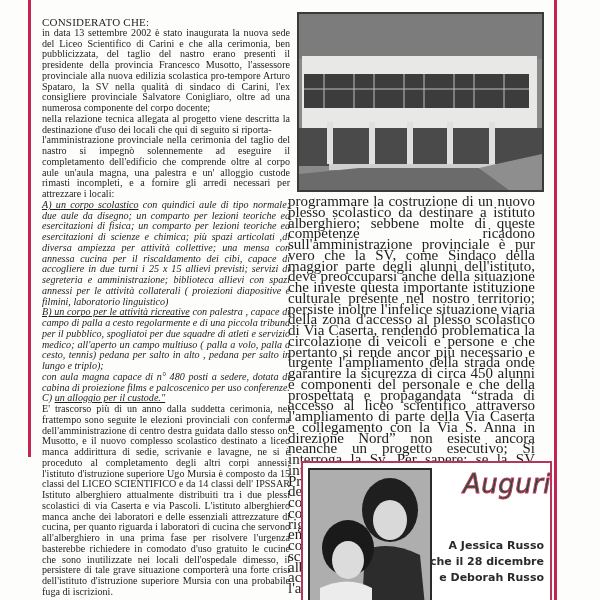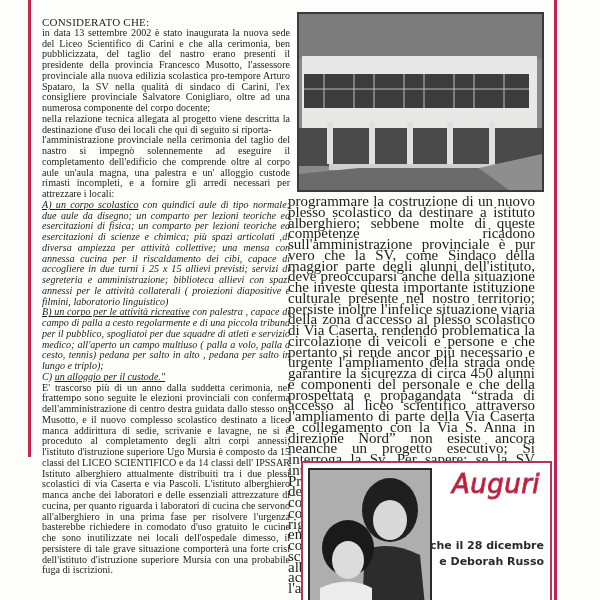--- a/index.html
+++ b/index.html
@@ -38,23 +38,23 @@
   .auguri-box {
     position:absolute; left:301px; top:461px; width:251px; height:150px;
     border:2px solid #b8345a; box-sizing:border-box; background:#fff;
   }
   .photo-girls {
     position:absolute; left:5px; top:5px; width:124px; height:140px;
     border:2px solid #2a2a2a; box-sizing:border-box; overflow:hidden;
     background:#9a9a9a;
   }
   .auguri-title {
-    position:absolute; left:138px; top:6px; width:110px;
+    position:absolute; left:149px; top:6px; width:110px;
     font-family:"DejaVu Sans", sans-serif; font-style:italic; font-size:26px;
-    color:#b91c1c; -webkit-text-stroke:1px #c23a64; letter-spacing:0.5px;
+    color:#14532d; -webkit-text-stroke:1px #c23a64; letter-spacing:0.5px;
     text-align:center;
   }
   .auguri-msg {
     position:absolute; right:6px; top:75px; width:118px; text-align:right;
     font-family:"DejaVu Sans", sans-serif; font-weight:bold; font-size:11px;
     line-height:16.2px; color:#2a2a2a;
   }
   .auguri-msg div { white-space:nowrap; }
 </style>
 </head>
@@ -63,20 +63,21 @@
 <div class="red-bar-left"></div>
 <div class="red-bar-right"></div>
 
 <div class="col-left">
   <p class="title">CONSIDERATO CHE:</p>
   <p>in data 13 settembre 2002  è stato inaugurata la nuova sede del Liceo Scientifico di Carini e che alla cerimonia, ben pubblicizzata, del taglio del nastro erano presenti il presidente della provincia Francesco Musotto, l'assessore provinciale alla nuova edilizia scolastica pro-tempore Arturo Spataro,  la SV nella qualità di  sindaco di Carini, l'ex consigliere provinciale Salvatore Conigliaro, oltre ad una numerosa componente del corpo docente;</p>
   <p>nella relazione tecnica allegata al progetto viene descritta la destinazione d'uso dei locali che qui di seguito si riporta-</p>
   <p>l'amministrazione provinciale nella cerimonia del taglio del nastro si impegnò solennemente ad eseguire il completamento dell'edificio che comprende oltre al corpo aule un'aula magna, una palestra e un' alloggio custode rimasti incompleti, e a fornire gli arredi necessari per attrezzare i locali:</p>
   <p class="it"><span class="u">A) un corpo scolastico</span><span> con quindici aule di tipo normale; due aule da disegno; un comparto per lezioni teoriche ed esercitazioni di fisica; un comparto per lezioni teoriche ed esercitazioni di scienze e chimica; più spazi articolati ,di diversa ampiezza per attività collettive; una mensa con annessa cucina per il riscaldamento dei cibi, capace di accogliere in due turni i 25 x 15 allievi previsti; servizi di segreteria e amministrazione;  biblioteca allievi con spazi annessi per le attività collaterali ( proiezioni diapositive e filmini, laboratorio linguistico)</span></p>
   <p class="it"><span class="u">B) un corpo per le attività ricreative</span><span>   con palestra , capace di campo di palla a cesto regolarmente e di una piccola tribuna per il pubblico, spogliatoi per due squadre di atleti e servizio medico; all'aperto un campo multiuso ( palla a volo, palla a cesto, tennis) pedana per salto in alto , pedana per salto in lungo e triplo);</span></p>
+  <p class="it">con aula magna capace di n° 480 posti  a sedere, dotata di cabina di proiezione films e palcoscenico per uso conferenze.</p>
   <p class="it"><span>C) </span><span class="u">un alloggio per il custode."</span></p>
   <p>E' trascorso più di un anno dalla suddetta cerimonia, nel frattempo sono seguite le elezioni provinciali con conferma dell'amministrazione di centro destra guidata dallo stesso on. Musotto, e il nuovo complesso scolastico destinato a liceo manca addirittura di sedie, scrivanie e lavagne, ne si è proceduto al completamento degli altri corpi annessi; l'istituto d'istruzione superiore Ugo Mursia è composto da  15 classi  del LICEO SCIENTIFICO  e da 14 classi dell' IPSSAR Istituto alberghiero attualmente distribuiti tra i due plessi scolastici di via Caserta e via Pascoli. L'istituto alberghiero manca  anche dei laboratori e delle essenziali attrezzature di cucina, per  quanto riguarda i laboratori di cucina che servono all'alberghiero in una prima fase per risolvere l'urgenza basterebbe richiedere in comodato d'uso gratuito le cucine che sono inutilizzate nei locali dell'ospedale dimesso, il persistere di tale grave situazione comporterà una forte crisi dell'istituto d'istruzione superiore Mursia con una probabile fuga di iscrizioni.</p>
 
 </div>
 
 <div class="photo-school">
   <svg width="243" height="176" viewBox="0 0 243 176">
     <rect x="0" y="0" width="243" height="176" fill="#8a8a8a"></rect>
     <rect x="0" y="0" width="243" height="45" fill="#7c7c7c"></rect>
     <rect x="3" y="42" width="235" height="72" fill="#e8e8e6"></rect>
@@ -118,17 +119,18 @@
       <ellipse cx="80" cy="40" rx="28" ry="32" fill="#1f1f1f"></ellipse>
       <ellipse cx="80" cy="50" rx="17" ry="20" fill="#d9d9d9"></ellipse>
       <path d="M55 80 Q80 70 110 85 L115 136 L52 136 Z" fill="#2c2c2c"></path>
       <ellipse cx="38" cy="78" rx="26" ry="28" fill="#1a1a1a"></ellipse>
       <ellipse cx="38" cy="90" rx="16" ry="19" fill="#dcdcdc"></ellipse>
       <path d="M10 118 Q38 105 62 118 L62 136 L10 136 Z" fill="#ececec"></path>
     </svg>
   </div>
   <div class="auguri-title">Auguri</div>
   <div class="auguri-msg">
+    <div>A Jessica Russo</div>
     <div>che il 28 dicembre</div>
     <div>e Deborah Russo</div>
 
   </div>
 </div>
 
 </body></html>

